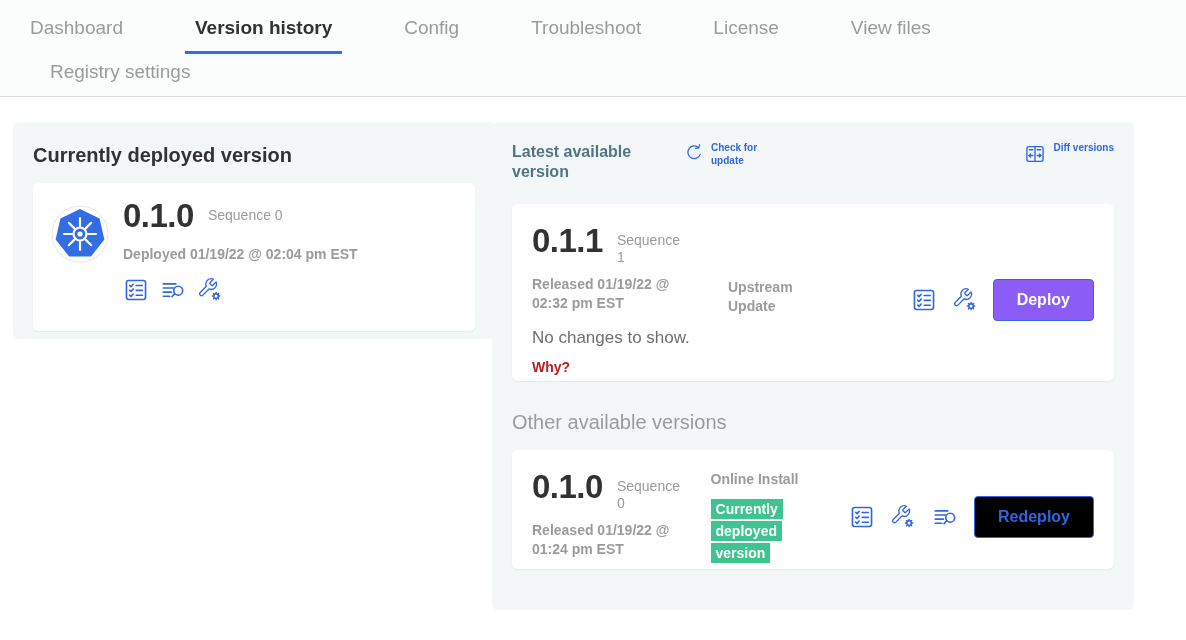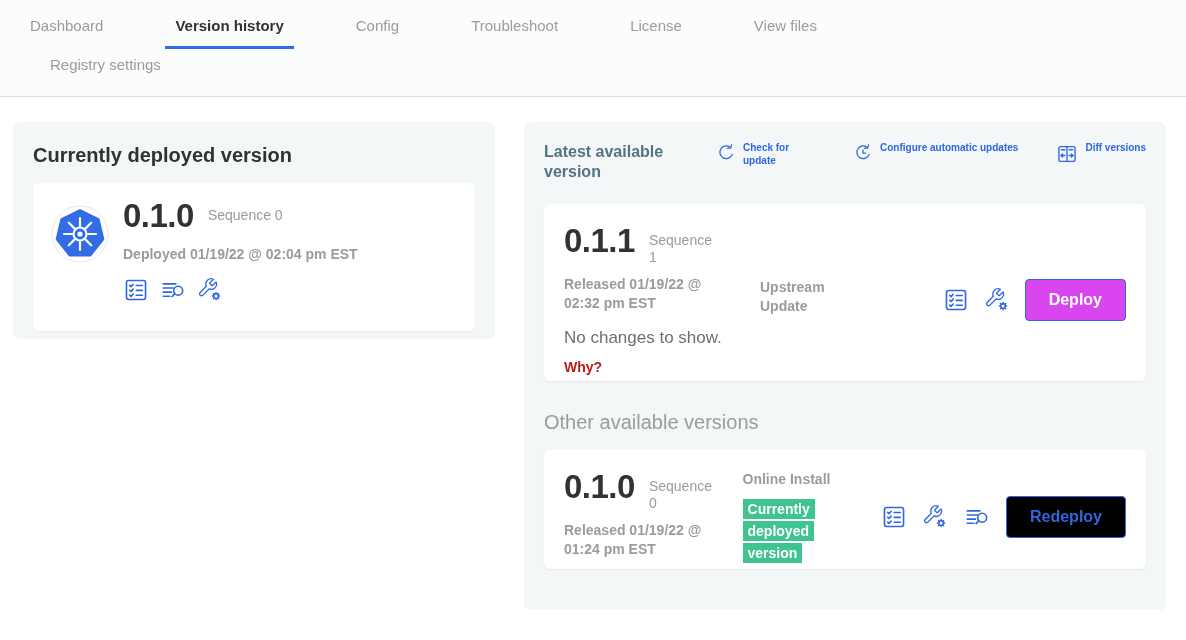--- a/index.html
+++ b/index.html
@@ -2,31 +2,31 @@
 <html><head>
 <meta charset="utf-8">
 <style>
   * { margin:0; padding:0; box-sizing:border-box; }
   html,body { width:1186px; height:640px; background:#fff;
     font-family:"Liberation Sans", sans-serif; -webkit-font-smoothing:antialiased; }
 
   
   .navbar { width:100%; height:97px; background:#fbfcfc; border-bottom:1px solid #d9dddd; }
   .tabs-row { display:flex; gap:52px; padding:17px 0 0 20px; }
-  .tab { font-size:15px; font-weight:500; color:#9b9b9b; padding:0 10px 12px 10px;
+  .tab { font-size:19px; font-weight:500; color:#9b9b9b; padding:0 10px 12px 10px;
          border-bottom:3px solid transparent; cursor:pointer; white-space:nowrap; }
   .tab--active { color:#323232; font-weight:700; border-bottom-color:#326de6; }
   .tabs-row2 { display:flex; padding:7px 0 0 40px; }
   .tabs-row2 .tab { padding-bottom:8px; }
 
   
   .main { position:relative; width:100%; height:542px; background:#fff; }
   .panel { position:absolute; background:#f4f7f8; border-radius:6px; }
   .panel--deployed { left:13px; top:25px; width:482px; height:217px; padding:20px; }
-  .panel--available { left:524px; top:25px; width:642px; height:488px; padding:20px; }
+  .panel--available { left:492px; top:25px; width:642px; height:488px; padding:20px; }
 
   .panel-title-dark { font-size:20px; font-weight:700; color:#323232; margin:2px 0 16px 0; }
 
   .card { background:#fff; border-radius:6px; box-shadow:0 1px 2px rgba(50,60,80,.07); }
 
   
   .deployed-card { display:flex; padding:16px; height:148px; align-items:flex-start; }
   .k8s-logo { width:58px; height:58px; margin:6px 14px 0 2px; flex:0 0 auto; }
   .dep-body { flex:1; }
   .version-line { display:flex; align-items:flex-start; gap:14px; }
@@ -58,21 +58,21 @@
   .source-lbl { width:92px; font-size:14px; font-weight:600; color:#9b9b9b; line-height:1.35; }
   .note { font-size:17px; color:#6f6f6f; margin-top:15px; }
   .why-link { display:inline-block; font-size:14px; font-weight:700; color:#b91c1c; margin-top:11px; cursor:pointer; }
   .badge-wrap { width:82px; margin-top:9px; line-height:21px; }
   .badge { display:inline; background:#3fc48f; color:#fff; font-size:14px; font-weight:700;
            padding:2px 5px; -webkit-box-decoration-break:clone; box-decoration-break:clone; }
   .other-title { font-size:20px; font-weight:500; color:#9b9b9b; margin:30px 0 0 0; }
 
   .btn { font-family:"Liberation Sans", sans-serif; font-size:16px; font-weight:700;
          border-radius:4px; padding:11px 23px; cursor:pointer; }
-  .btn--primary { background:#d946ef; color:#fff; border:1px solid #3365e0; }
+  .btn--primary { background:#8b5cf6; color:#fff; border:1px solid #3365e0; }
   .btn--outline { background:#000000; color:#3066e0; border:1px solid #3066e0; }
 
   svg.blue-ic { stroke:#3066e0; fill:none; stroke-width:1.5; stroke-linecap:round; stroke-linejoin:round; }
 </style>
 </head>
 <body>
 
 <div class="navbar">
   <div class="tabs-row">
     <div class="tab">Dashboard</div>
@@ -167,28 +167,20 @@
       <div class="avail-title">Latest available version</div>
 
       <div class="hdr-link">
         <svg class="blue-ic" width="20" height="20" viewBox="0 0 24 24">
           <path d="M17.6 5.8 A7.6 7.6 0 1 0 19.4 13.6"></path>
           <polyline points="18.7,2.1 17.6,5.8 13.8,6.5"></polyline>
         </svg>
         <span class="lbl-wrap70">Check for update</span>
       </div>
 
-      <div class="hdr-link">
-        <svg class="blue-ic" width="20" height="20" viewBox="0 0 24 24">
-          <path d="M17.6 5.8 A7.6 7.6 0 1 0 19.4 13.6"></path>
-          <polyline points="18.7,2.1 17.6,5.8 13.8,6.5"></polyline>
-          <polyline points="12,8.2 12,12 15,12"></polyline>
-        </svg>
-        <span class="lbl-wrap150">Configure automatic updates</span>
-      </div>
 
       <div class="hdr-link hdr-link--last">
         <svg class="blue-ic" width="22" height="22" viewBox="0 0 24 24">
           <rect x="3.2" y="4" width="17.6" height="16" rx="2"></rect>
           <line x1="12" y1="4" x2="12" y2="20"></line>
           <line x1="5.8" y1="7.4" x2="9.6" y2="7.4"></line>
           <line x1="14.4" y1="7.4" x2="18.2" y2="7.4"></line>
           <line x1="9.6" y1="13.7" x2="5.6" y2="13.7"></line>
             <polyline points="7.2,12.1 5.6,13.7 7.2,15.3"></polyline>
           <line x1="14.4" y1="13.7" x2="18.4" y2="13.7"></line>

